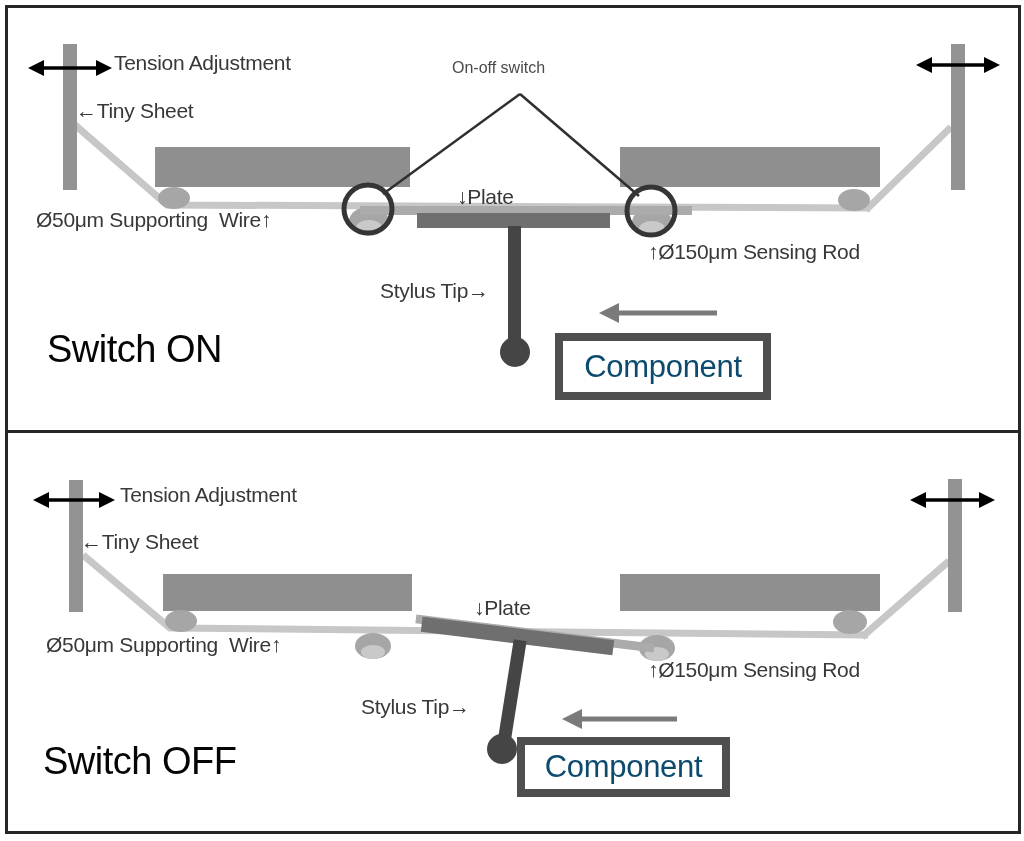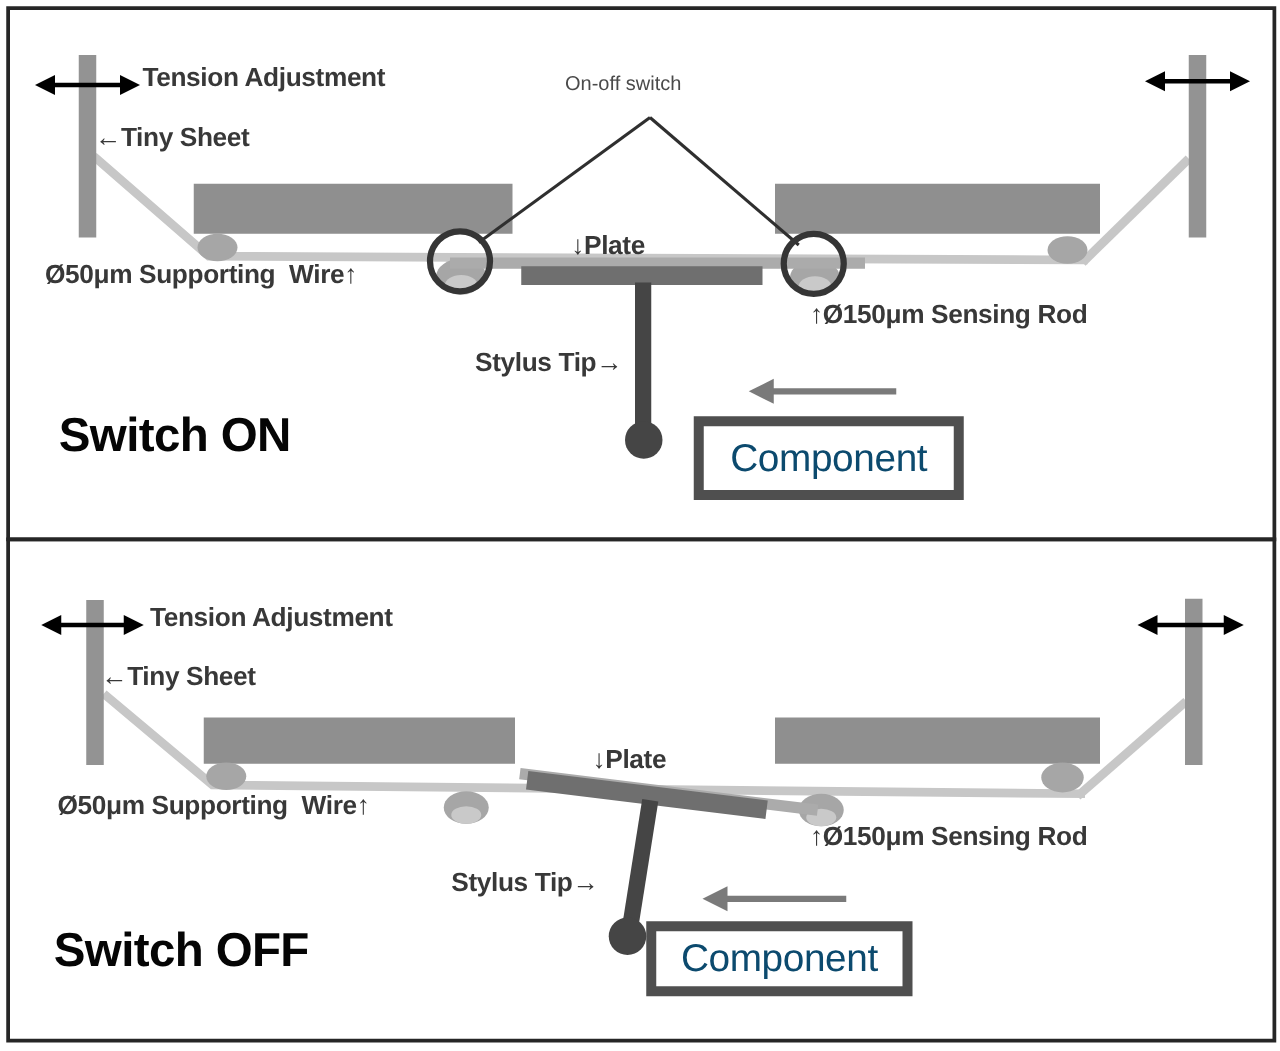--- a/index.html
+++ b/index.html
@@ -3,24 +3,24 @@
 <meta charset="utf-8">
 <style>
   html,body { margin:0; padding:0; background:#ffffff; }
   #stage {
     position:relative; width:1024px; height:841px; background:#ffffff;
     font-family:"Liberation Sans","DejaVu Sans",sans-serif; overflow:hidden;
   }
   #shapes { position:absolute; left:0; top:0; width:1024px; height:841px; }
   .lbl {
     position:absolute; white-space:pre; color:#383838;
-    font-size:21px; font-weight:700; letter-spacing:-0.3px; line-height:1.05;
+    font-size:21px; font-weight:400; letter-spacing:-0.3px; line-height:1.05;
   }
   .lbl-light { font-weight:400; color:#4a4a4a; font-size:16px; letter-spacing:0; }
-  .state-lbl { font-size:38px; font-weight:700; color:#050505; letter-spacing:-0.5px; }
+  .state-lbl { font-size:38px; font-weight:400; color:#050505; letter-spacing:-0.5px; }
   .component-lbl {
     position:absolute; display:flex; align-items:center; justify-content:center;
     font-size:31px; font-weight:400; color:#0c4a6e; letter-spacing:-0.3px;border-radius:23px;
   }
 </style>
 </head>
 <body>
 
 <div id="stage">
 

